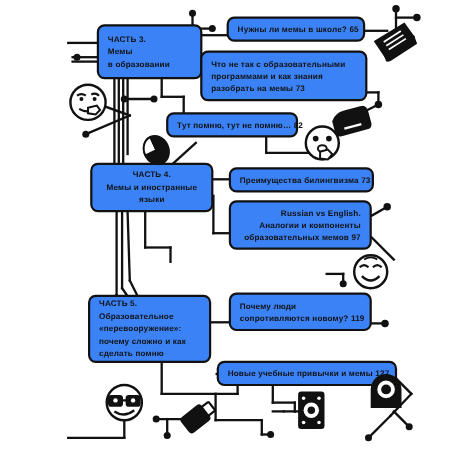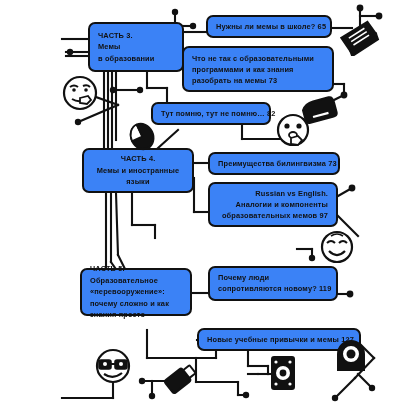--- a/index.html
+++ b/index.html
@@ -32,30 +32,30 @@
     line-height:11px;
     letter-spacing:0.15px;
     white-space:nowrap;
   }
   .part .line{font-size:7.4px;line-height:11.4px;}
   .chap .line{font-size:7.4px;}
 
   
   #part3{left:88px;top:22px;width:96px;height:50px;}
   #part4{left:82px;top:148px;width:112px;height:45px;text-align:center;}
-  #part5{left:80px;top:268px;width:112px;height:48px;}
+  #part5{left:80px;top:268px;width:112px;height:62px;}
 
   
   #c65 {left:206px;top:15px;width:126px;height:23px;}
   #c73 {left:182px;top:46px;width:152px;height:46px;}
   #c82 {left:151px;top:102px;width:120px;height:23px;}
   #c91 {left:208px;top:152px;width:132px;height:23px;}
   #c97 {left:208px;top:182px;width:130px;height:45px;align-items:flex-end;}
   #c106{left:135px;top:238px;width:162px;height:23px;}
-  #c119{left:208px;top:266px;width:130px;height:35px;justify-content:flex-end;}
+  #c119{left:208px;top:266px;width:130px;height:35px;}
   #c127{left:197px;top:328px;width:164px;height:23px;}
 
   .icon{position:absolute;z-index:6;}
 </style>
 </head>
 <body>
 
 <div id="page">
 
   <svg id="wires" viewBox="0 0 420 420" xmlns="http://www.w3.org/2000/svg">
@@ -193,21 +193,21 @@
     <span class="line">ЧАСТЬ 4.</span>
     <span class="line">Мемы и иностранные</span>
     <span class="line">языки</span>
   </div>
 
   <div class="box part" id="part5">
     <span class="line">ЧАСТЬ 5.</span>
     <span class="line">Образовательное</span>
     <span class="line">«перевооружение»:</span>
     <span class="line">почему сложно и как</span>
-    <span class="line">знания просто</span>
+    <span class="line">сделать помню</span>
   </div>
 
   <div class="box chap" id="c65">
     <span class="line">Нужны ли мемы в школе? 65</span>
   </div>
 
   <div class="box chap" id="c73">
     <span class="line">Что не так с образовательными</span>
     <span class="line">программами и как знания</span>
     <span class="line">разобрать на мемы 73</span>

